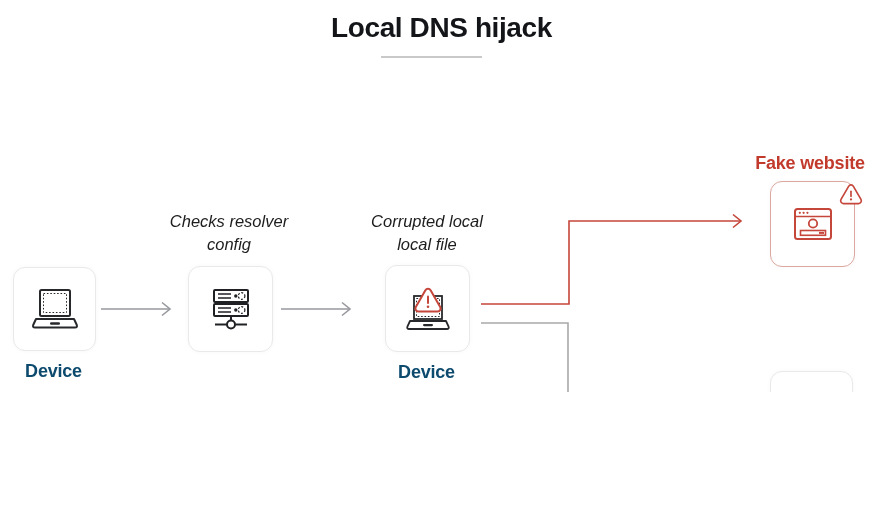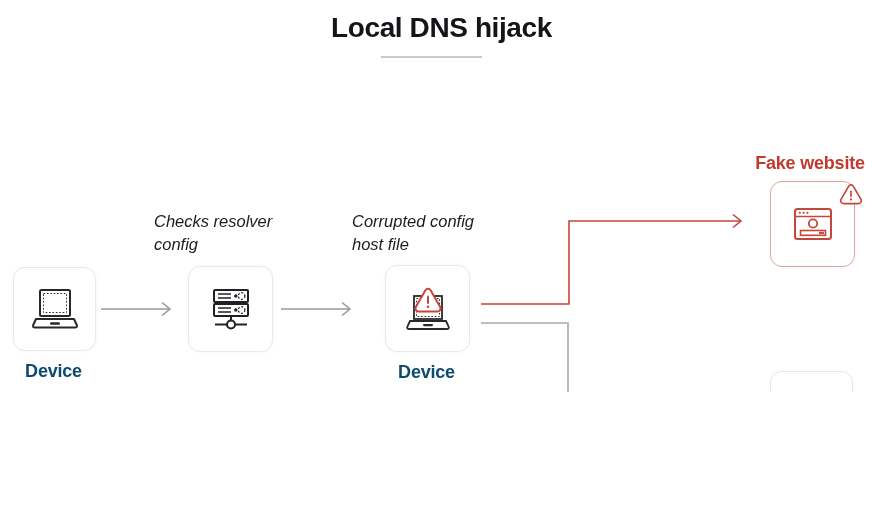--- a/index.html
+++ b/index.html
@@ -43,21 +43,21 @@
     letter-spacing: -0.2px;
     line-height: 1.35;
     z-index: 2;
   }
   .node-label.red { color: #c13a2c; }
   .annotation {
     font-size: 16.5px;
     font-style: italic;
     font-weight: 400;
     color: #1d1d1f;
-    text-align: left;
+    text-align: center;
     line-height: 1.42;
     z-index: 2;
   }
   .connector-layer {
     left: 0; top: 0; width: 883px; height: 511px;
     z-index: 1;
     pointer-events: none;
   }
   svg { display: block; }
 </style>
@@ -124,21 +124,21 @@
           <circle cx="33.6" cy="24" r="3.3" stroke-width="1.2" stroke-dasharray="2 1.7"></circle>
           <line x1="23" y1="30" x2="23" y2="34.5" stroke-width="2"></line>
           <circle cx="23" cy="38.5" r="4" fill="#fff" stroke-width="2"></circle>
           <line x1="7" y1="38.5" x2="19" y2="38.5" stroke-width="2"></line>
           <line x1="27" y1="38.5" x2="39" y2="38.5" stroke-width="2"></line>
         </g>
       </svg>
     </span>
   </div>
 
-  <div class="abs annotation" style="left:352px; top:210px; width:150px;">Corrupted config host file</div>
+  <div class="abs annotation" style="left:352px; top:210px; width:150px;">Corrupted local local file</div>
 
   <div class="abs node-box" style="left:385px; top:265px; width:83px; height:85px;">
     <span>
       <svg width="52" height="46" viewBox="0 0 52 46">
         <rect x="12" y="10" width="28" height="23" fill="#fff" stroke="#26282b" stroke-width="1.8"></rect>
         <rect x="14.5" y="12.5" width="23" height="18" fill="none" stroke="#26282b" stroke-width="1" stroke-dasharray="1.6 1.8"></rect>
         <path d="M8 35 H44 L46.6 40.6 Q47.4 43 44.8 43 H7.2 Q4.6 43 5.4 40.6 Z" fill="#fff" stroke="#26282b" stroke-width="1.8" stroke-linejoin="round"></path>
         <rect x="21" y="38" width="10" height="2.2" rx="1.1" fill="#26282b"></rect>
         <g>
           <path d="M23.4 4.3 a3 3 0 0 1 5.2 0 l9.6 16.6 a3 3 0 0 1 -2.6 4.5 H16.4 a3 3 0 0 1 -2.6 -4.5 Z" fill="#fff" stroke="#c5463a" stroke-width="2" stroke-linejoin="round"></path>

